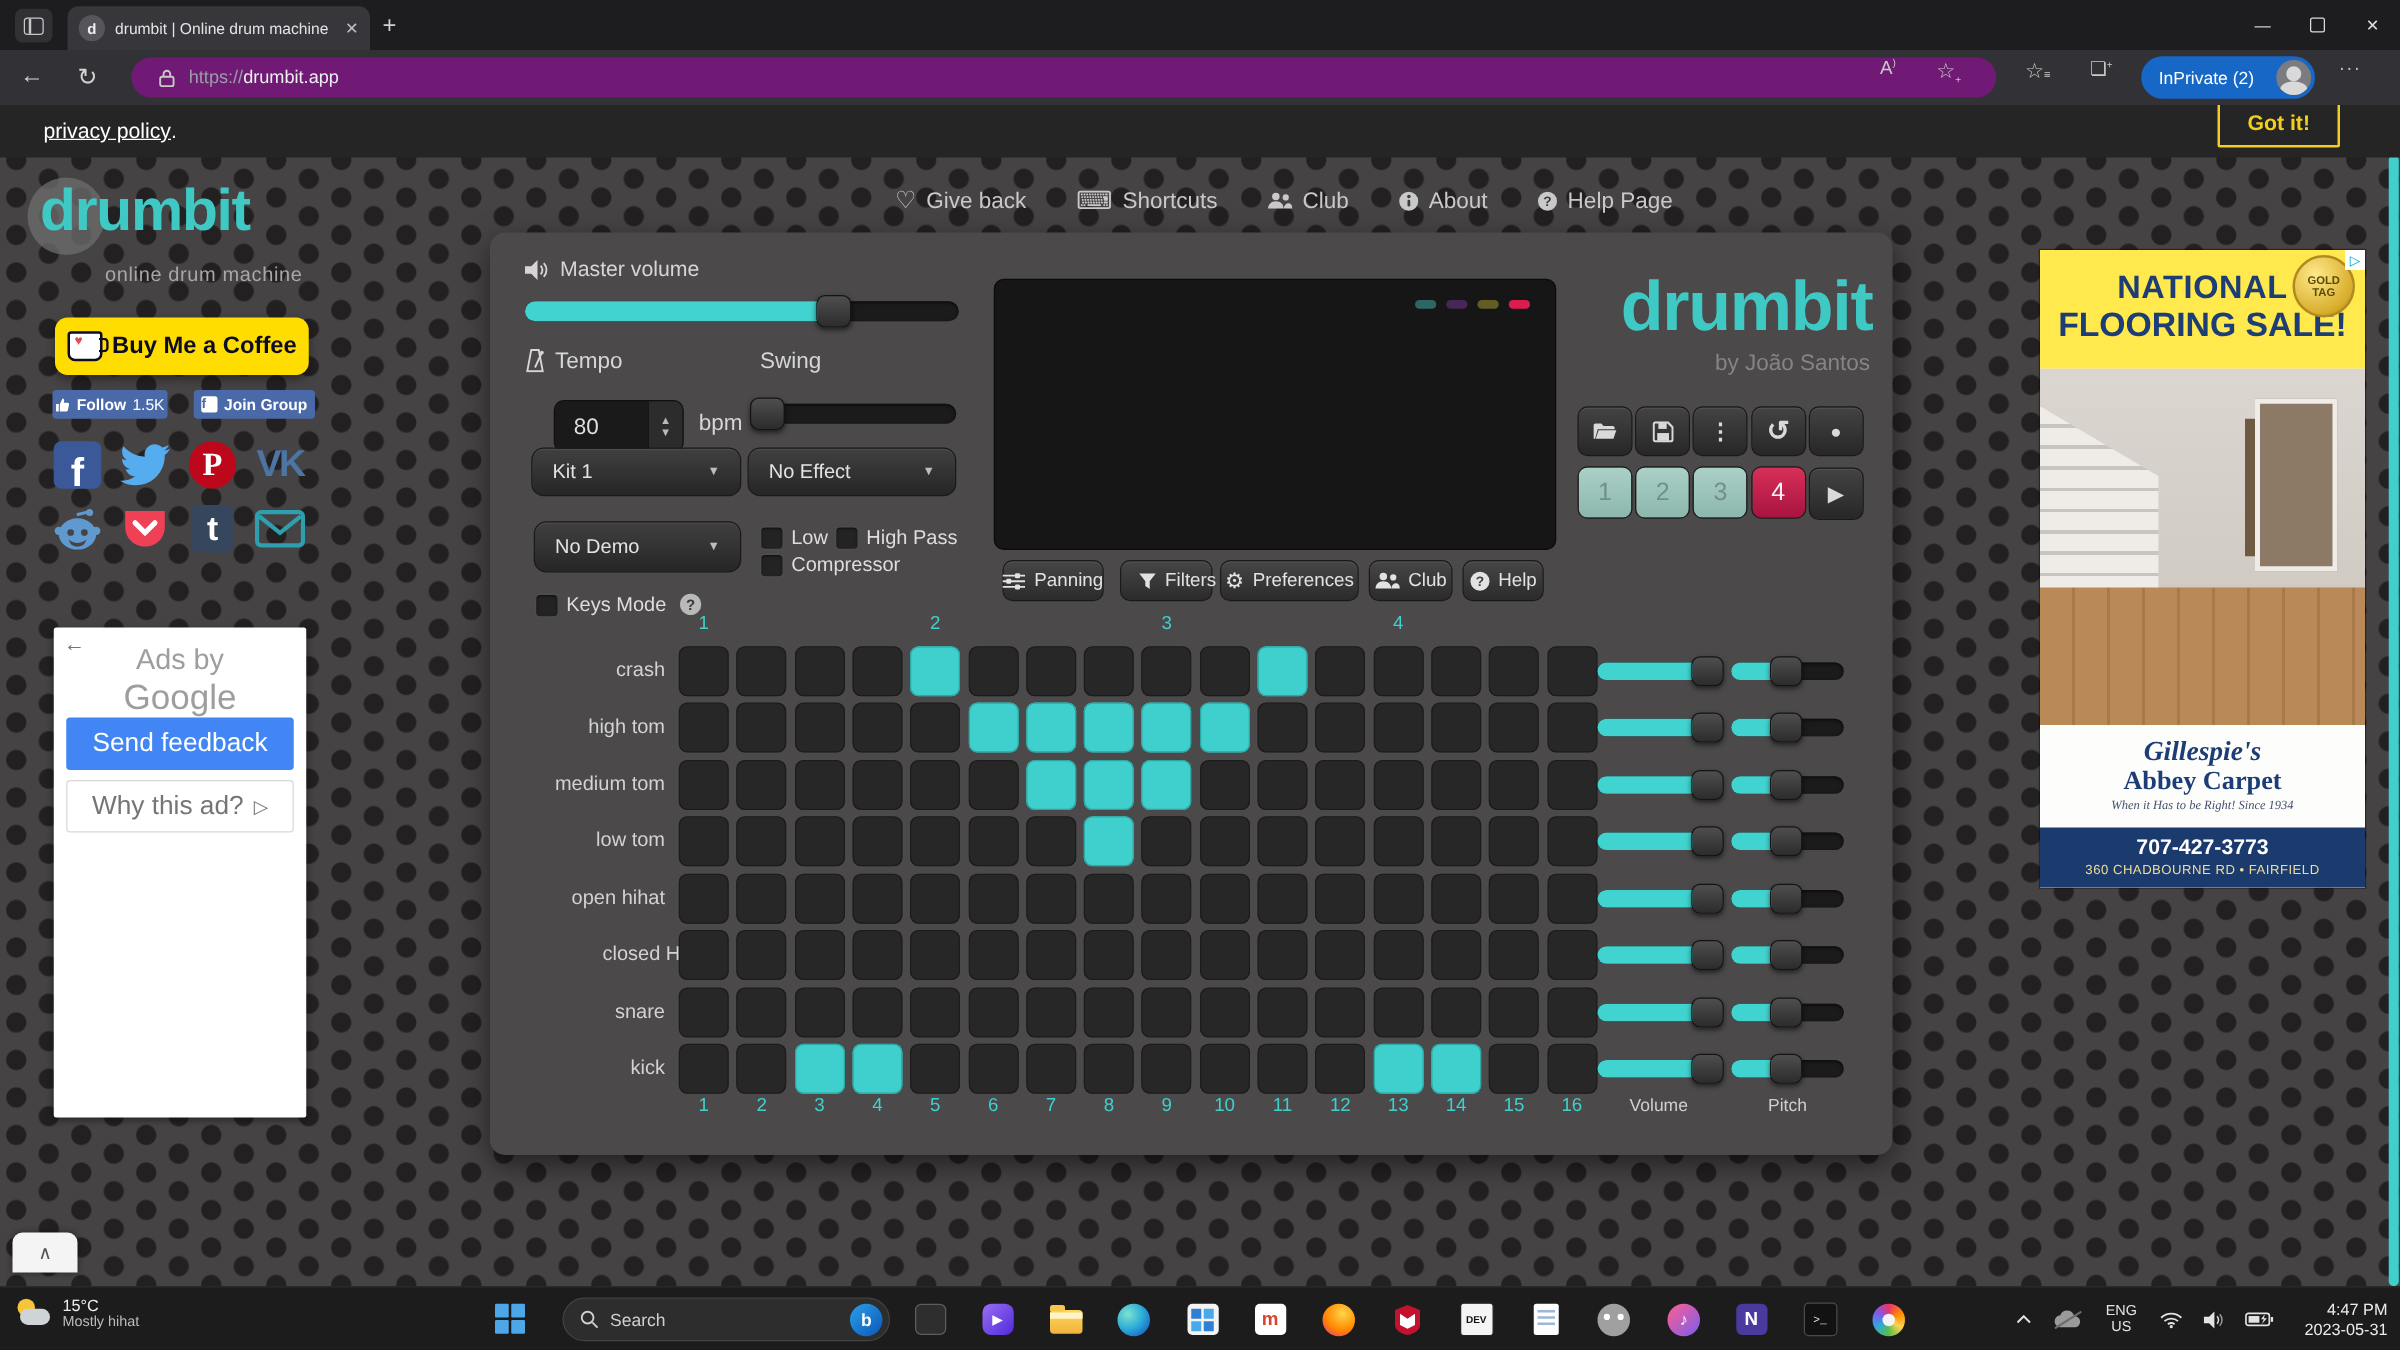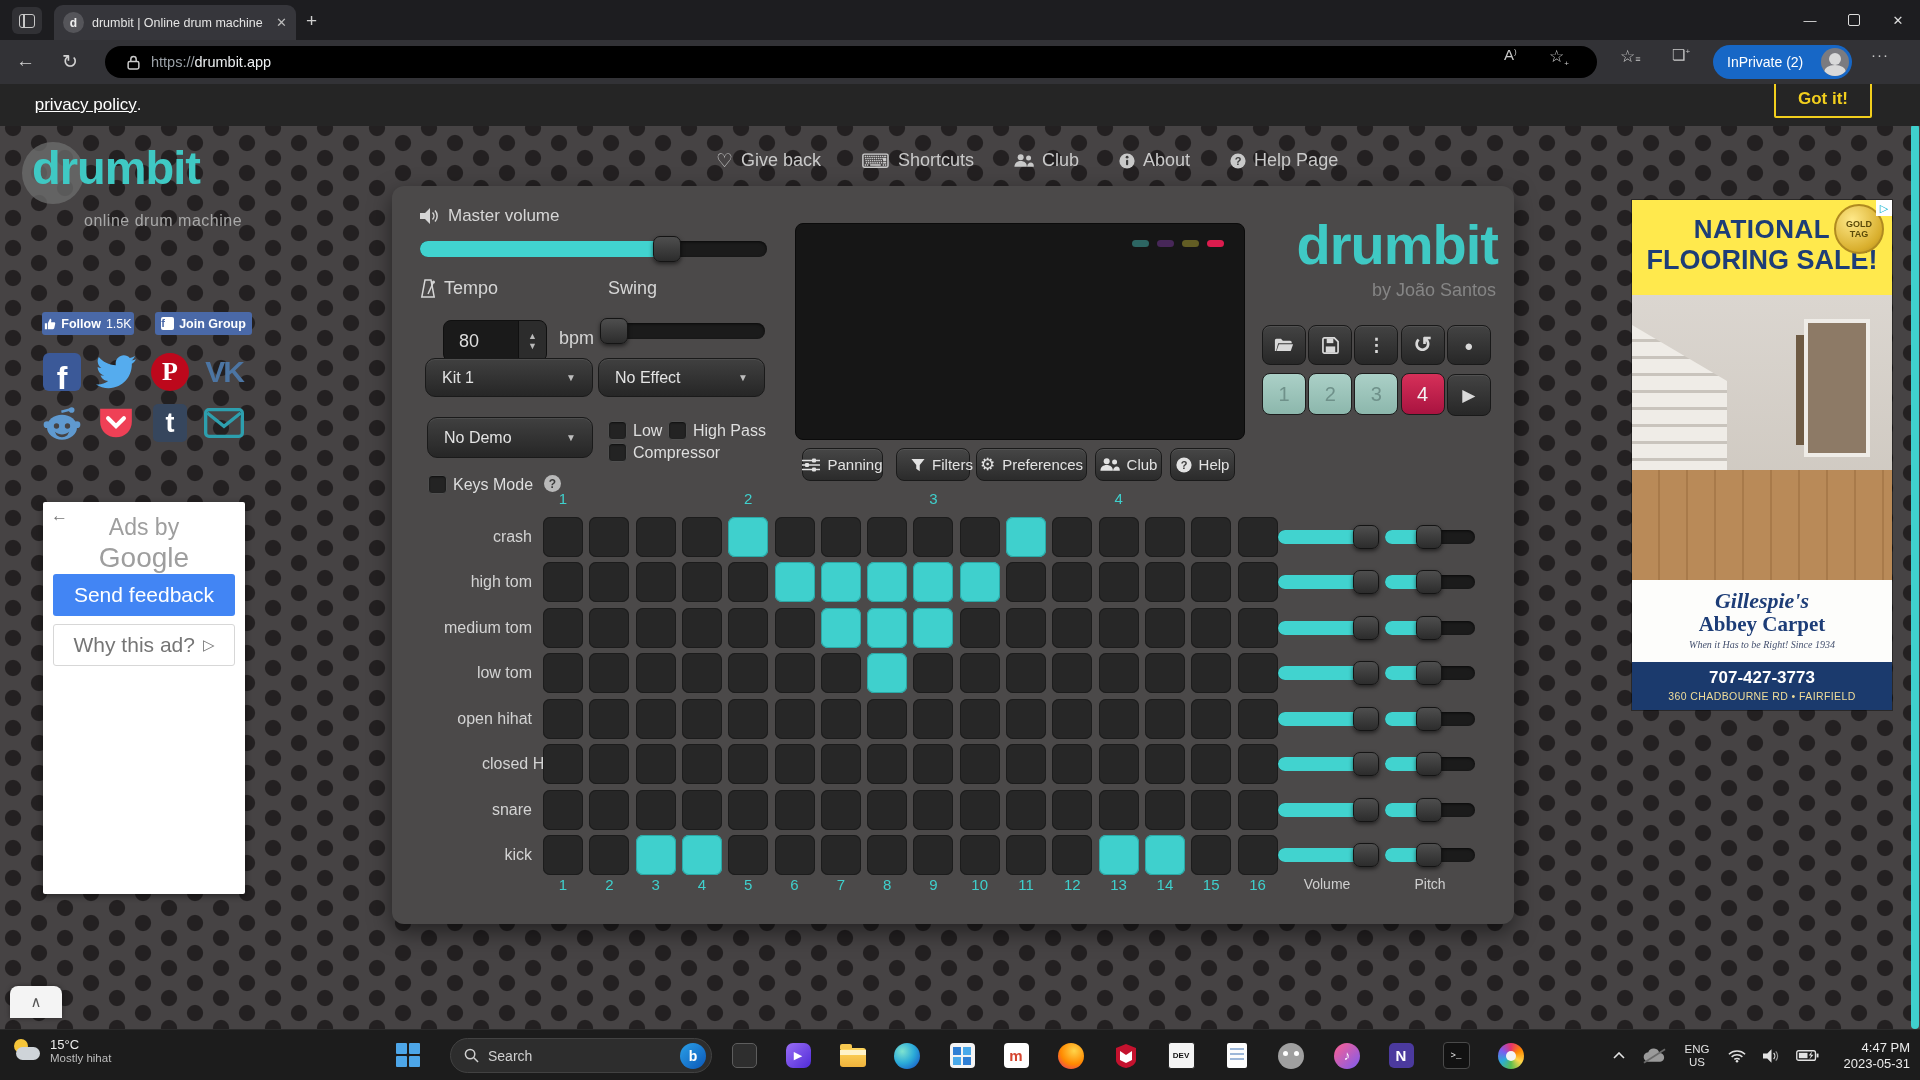--- a/index.html
+++ b/index.html
@@ -17,21 +17,21 @@
   .favicon{width:21px;height:21px;border-radius:50%;background:#55555a;color:#efefef;font-size:12px;font-weight:bold;
     display:flex;align-items:center;justify-content:center;flex:0 0 21px;}
   .tab-title{font-size:12.5px;margin-left:8px;white-space:nowrap;overflow:hidden;flex:1;}
   .tab-close{color:#bdbdbd;font-size:13px;margin-left:6px;}
   .newtab{position:absolute;left:306px;top:10px;color:#cfcfcf;font-size:19px;font-weight:300;}
   .winctl{position:absolute;top:0;right:0;height:40px;display:flex;}
   .winctl div{width:44px;height:40px;display:flex;align-items:center;justify-content:center;color:#dcdcdc;font-size:13px;}
   .maxi{width:10px;height:10px;border:1.3px solid #dcdcdc;border-radius:2px;}
   .toolbar{position:absolute;top:40px;left:0;right:0;height:44px;background:#323236;}
   .navglyph{color:#d2d2d2;font-size:19px;}
-  .urlpill{position:absolute;left:105px;top:6px;width:1492px;height:32px;background:#000000;border-radius:16px;
+  .urlpill{position:absolute;left:105px;top:6px;width:1492px;height:32px;background:#701a75;border-radius:16px;
     display:flex;align-items:center;color:#e8eaed;}
   .scheme{color:#9aa0a6;font-size:14.5px;}
   .host{color:#eceff1;font-size:14.5px;}
   .pill-ic{position:absolute;color:#c9c9c9;font-size:15px;top:6px;}
   .inprivate{position:absolute;left:1713px;top:5px;width:139px;height:34px;background:#1767c6;border-radius:17px;
     display:flex;align-items:center;justify-content:flex-start;padding-left:14px;box-sizing:border-box;color:#fff;font-size:14px;}
   .avatar{position:absolute;right:3px;top:3px;width:28px;height:28px;border-radius:50%;background:#7b7b80;overflow:hidden;}
   .avatar:before{content:"";position:absolute;left:8px;top:5px;width:12px;height:12px;border-radius:50%;background:#d9d9d9;}
   .avatar:after{content:"";position:absolute;left:3px;top:17px;width:22px;height:14px;border-radius:50% 50% 0 0;background:#d9d9d9;}
   
@@ -261,20 +261,24 @@
             <text x="8" y="12" font-size="11" font-weight="bold" text-anchor="middle" fill="#3c3c3c">?</text>
           </svg>
         </span>
         <span>Help Page</span>
       </div>
     </div>
 
   <div class="logo-circle"></div>
   <div class="logotxt">drumbit</div>
   <div class="tagline">online drum machine</div>
+  <div class="coffee">
+    <span class="cup"></span>
+    <span>Buy Me a Coffee</span>
+  </div>
   <div class="fbbtn" style="left:42px;top:228px;width:92px">
     <svg width="12" height="12" viewBox="0 0 14 14">
         <path fill="#fff" d="M1 6h2.5v7H1zM4.5 13V6.2L7 1c.9 0 1.6.7 1.6 1.6L8.2 5h3.6c.9 0 1.5.8 1.3 1.6l-1.1 5.2c-.2.7-.8 1.2-1.5 1.2z"></path>
       </svg>
     <span>Follow</span>
     <span style="font-weight:normal">1.5K</span>
   </div>
   <div class="fbbtn" style="left:155px;top:228px;width:97px">
     <span style="background:#fff;color:#4a69a8;width:13px;height:13px;border-radius:2px;font-size:11px;line-height:13px">f</span>
     <span>Join Group</span>

